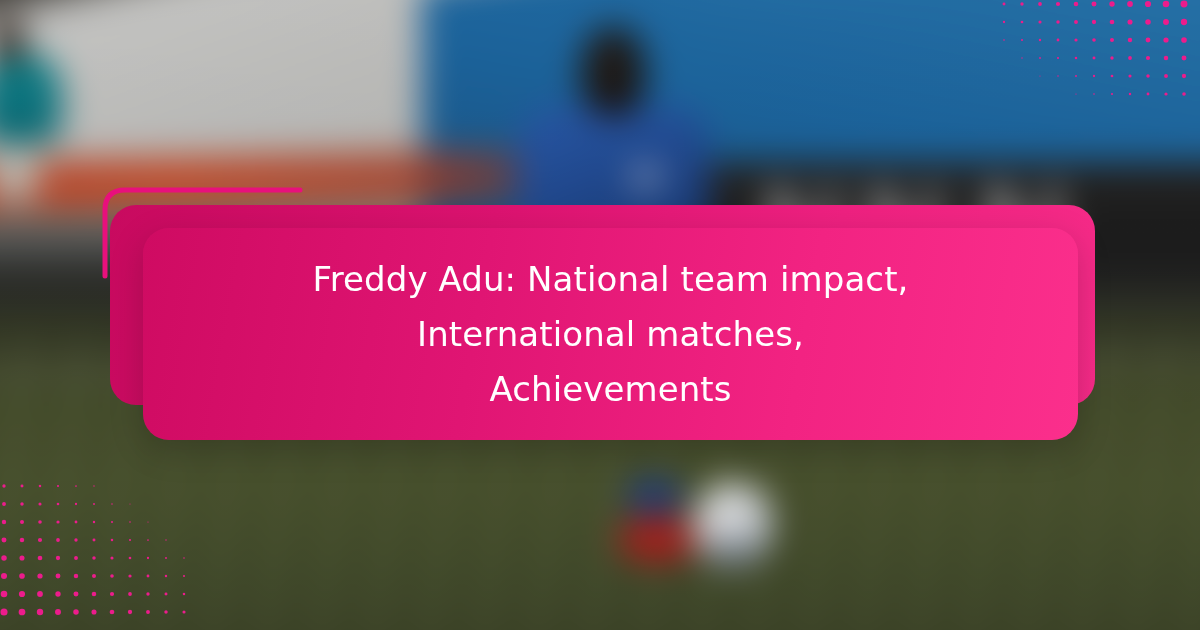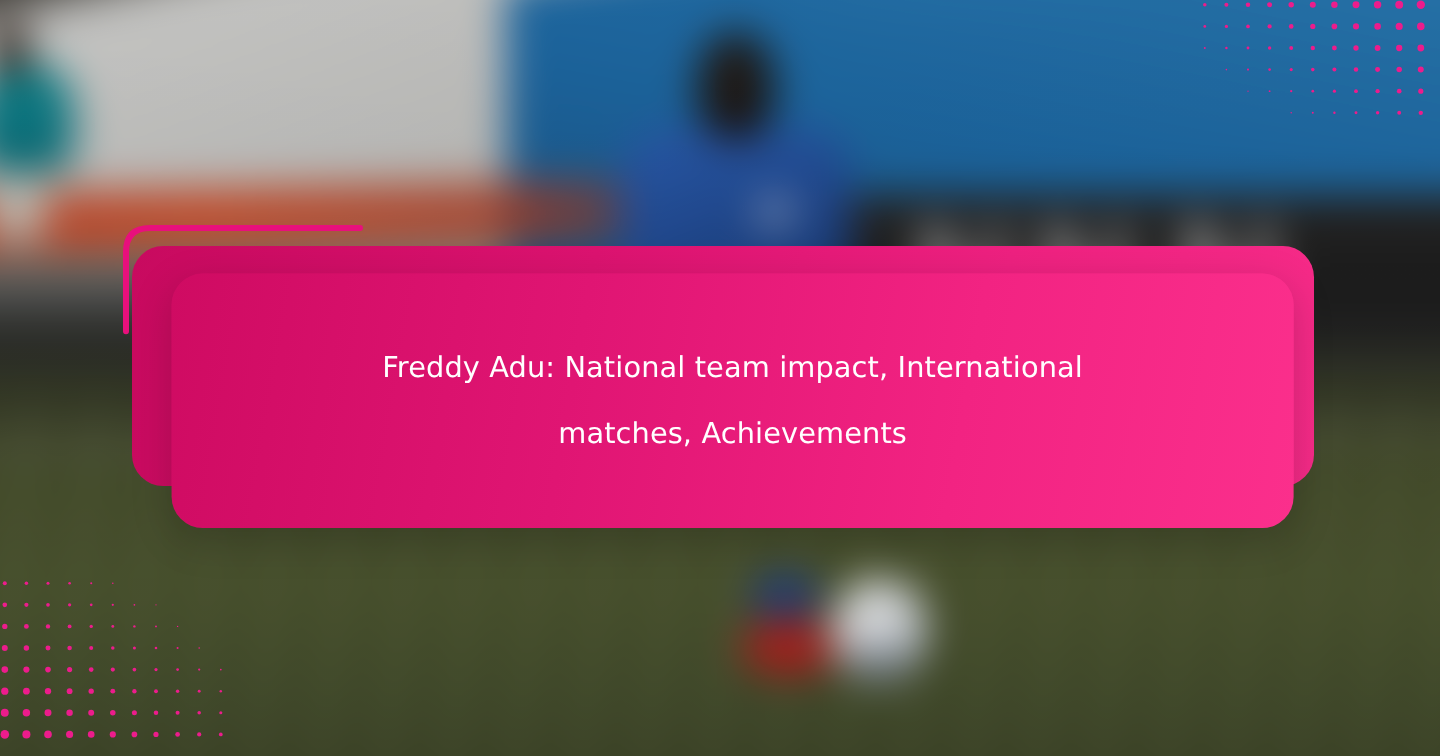--- a/index.html
+++ b/index.html
@@ -317,21 +317,21 @@
     flex-direction: column;
     align-items: center;
     justify-content: center;
   }
   .title {
     margin: 0;
     padding: 0 46px;
     color: #ffffff;
     font-family: "DejaVu Sans", sans-serif;
     font-weight: 400;
-    font-size: 24px;
+    font-size: 34px;
     line-height: 55px;
     text-align: center;
     letter-spacing: 0.1px;
     max-width: 640px;
   }
 </style>
 </head>
 <body>
 
 <div id="stage">

